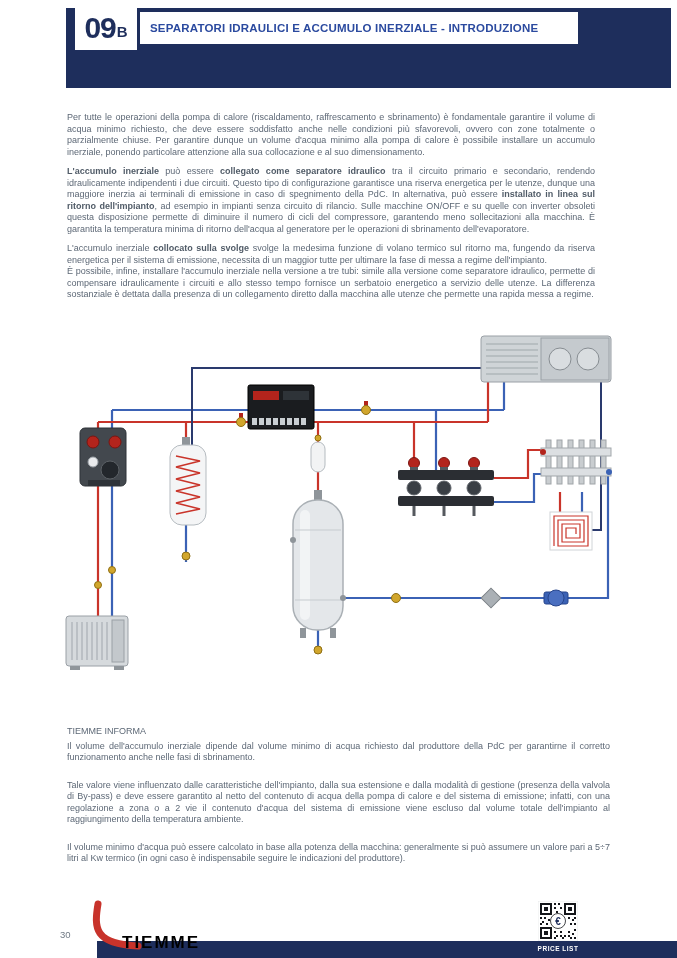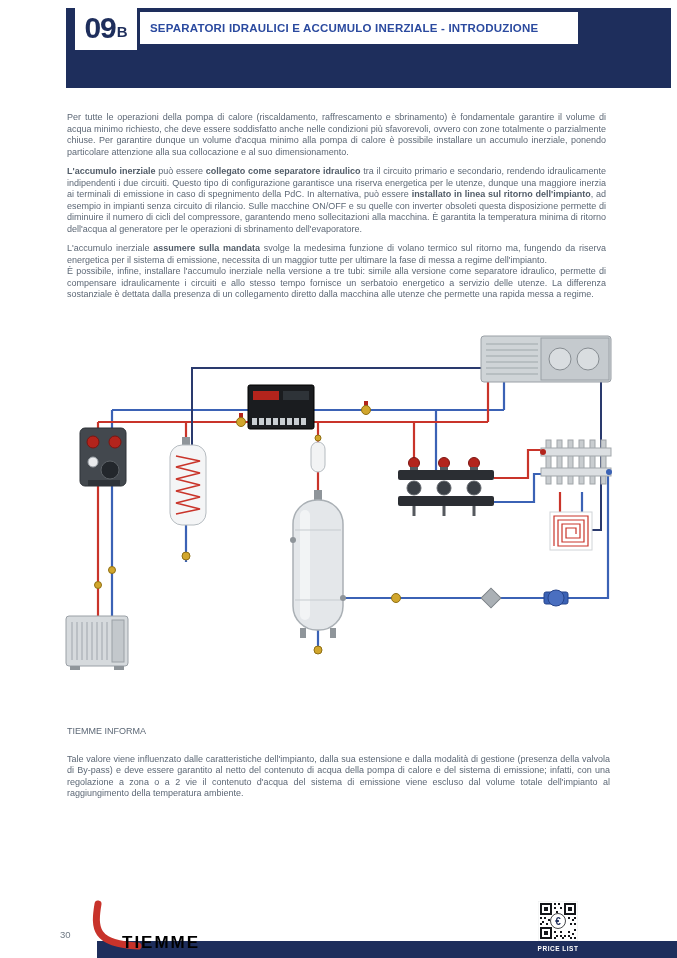--- a/index.html
+++ b/index.html
@@ -12,21 +12,21 @@
                  display:flex; align-items:flex-start; justify-content:center; }
   .ch-num { font-size:30px; font-weight:bold; color:#1e2e5c; line-height:40px; letter-spacing:-1px; }
   .ch-sub { font-size:15px; font-weight:bold; color:#1e2e5c; margin-top:15px; margin-left:1px; }
   .title-strip { position:absolute; left:74px; top:4px; width:438px; height:32px; background:#ffffff;
                  display:flex; align-items:center; padding-left:10px; box-sizing:border-box; }
   .title-strip span { color:#2b4a9f; font-weight:bold; font-size:11.5px; letter-spacing:0.2px; }
 
   
   .copy { position:absolute; left:67px; width:543px; color:#5d6876; font-size:9px;
           line-height:11.5px; text-align:justify; }
-  .copy p { margin:0 4px 8px 0; }
+  .copy p { margin:0 15px 8px 0; }
   .copy p.cont { margin-top:-8px; }
   .copy b { font-weight:bold; color:#515c68; }
   .intro { top:112px; }
 
   
   .diagram { position:absolute; left:36px; top:330px; width:605px; height:375px; }
 
   
   .informa { top:726px; }
   .informa .t { margin-bottom:3px; }
@@ -55,21 +55,21 @@
       <span class="ch-sub">B</span>
     </div>
     <div class="title-strip">
       <span>SEPARATORI IDRAULICI E ACCUMULO INERZIALE - INTRODUZIONE</span>
     </div>
   </div>
 
   <section class="copy intro">
     <p>Per tutte le operazioni della pompa di calore (riscaldamento, raffrescamento e sbrinamento) è fondamentale garantire il volume di acqua minimo richiesto, che deve essere soddisfatto anche nelle condizioni più sfavorevoli, ovvero con zone totalmente o parzialmente chiuse. Per garantire dunque un volume d'acqua minimo alla pompa di calore è possibile installare un accumulo inerziale, ponendo particolare attenzione alla sua collocazione e al suo dimensionamento.</p>
     <p><b>L'accumulo inerziale</b><span> può essere </span><b>collegato come separatore idraulico</b><span> tra il circuito primario e secondario, rendendo idraulicamente indipendenti i due circuiti. Questo tipo di configurazione garantisce una riserva energetica per le utenze, dunque una maggiore inerzia ai terminali di emissione in caso di spegnimento della PdC. In alternativa, può essere </span><b>installato in linea sul ritorno dell'impianto</b><span>, ad esempio in impianti senza circuito di rilancio. Sulle macchine ON/OFF e su quelle con inverter obsoleti questa disposizione permette di diminuire il numero di cicli del compressore, garantendo meno sollecitazioni alla macchina. È garantita la temperatura minima di ritorno dell'acqua al generatore per le operazioni di sbrinamento dell'evaporatore.</span></p>
-    <p><span>L'accumulo inerziale </span><b>assumere sulla mandata</b><span> svolge la medesima funzione di volano termico sul ritorno ma, fungendo da riserva energetica per il sistema di emissione, necessita di un maggior tutte per ultimare la fase di messa a regime dell'impianto.</span></p>
+    <p><span>L'accumulo inerziale </span><b>collocato sulla svolge</b><span> svolge la medesima funzione di volano termico sul ritorno ma, fungendo da riserva energetica per il sistema di emissione, necessita di un maggior tutte per ultimare la fase di messa a regime dell'impianto.</span></p>
     <p class="cont">È possibile, infine, installare l'accumulo inerziale nella versione a tre tubi: simile alla versione come separatore idraulico, permette di compensare idraulicamente i circuiti e allo stesso tempo fornisce un serbatoio energetico a servizio delle utenze. La differenza sostanziale è dettata dalla presenza di un collegamento diretto dalla macchina alle utenze che permette una rapida messa a regime.</p>
   </section>
 
   <div class="diagram">
     <svg viewBox="0 0 605 375" width="605" height="375" xmlns="http://www.w3.org/2000/svg">
 
       <g stroke="#3b62b5" stroke-width="2.2" fill="none">
         <path d="M76 288 V80"></path>
         <path d="M76 80 H468"></path>
         <path d="M400 80 V140"></path>
@@ -221,21 +221,23 @@
       </g>
       <g>
         <rect x="508" y="262" width="24" height="12" rx="2" fill="#3b62b5" stroke="#27458c"></rect>
         <circle cx="520" cy="268" r="8" fill="#4a6fc0" stroke="#27458c"></circle>
       </g>
     </svg>
   </div>
 
   <section class="copy informa">
     <p class="t">TIEMME INFORMA</p>
+    <p>Il volume dell'accumulo inerziale dipende dal volume minimo di acqua richiesto dal produttore della PdC per garantirne il corretto funzionamento anche nelle fasi di sbrinamento.</p>
     <p class="gap">Tale valore viene influenzato dalle caratteristiche dell'impianto, dalla sua estensione e dalla modalità di gestione (presenza della valvola di By-pass) e deve essere garantito al netto del contenuto di acqua della pompa di calore e del sistema di emissione; infatti, con una regolazione a zona o a 2 vie il contenuto d'acqua del sistema di emissione viene escluso dal volume totale dell'impianto al raggiungimento della temperatura ambiente.</p>
+    <p class="gap">Il volume minimo d'acqua può essere calcolato in base alla potenza della macchina: generalmente si può assumere un valore pari a 5÷7 litri al Kw termico (in ogni caso è indispensabile seguire le indicazioni del produttore).</p>
   </section>
 
   <span class="page-num">30</span>
   <div class="bottombar"></div>
 
   <div class="logo-swoosh">
     <svg width="60" height="58" viewBox="0 0 60 58">
       <path d="M12 4 C8 28 8 44 52 46" stroke="#c8332b" stroke-width="7" fill="none" stroke-linecap="round"></path>
     </svg>
   </div>

